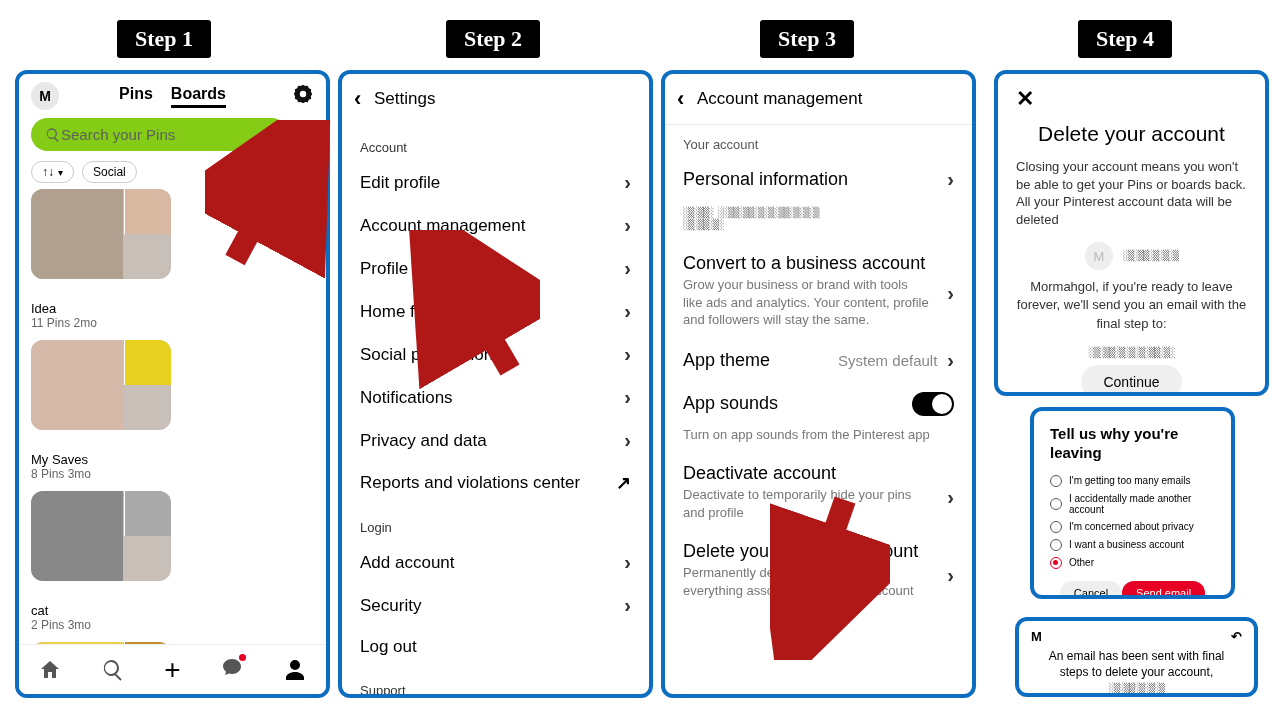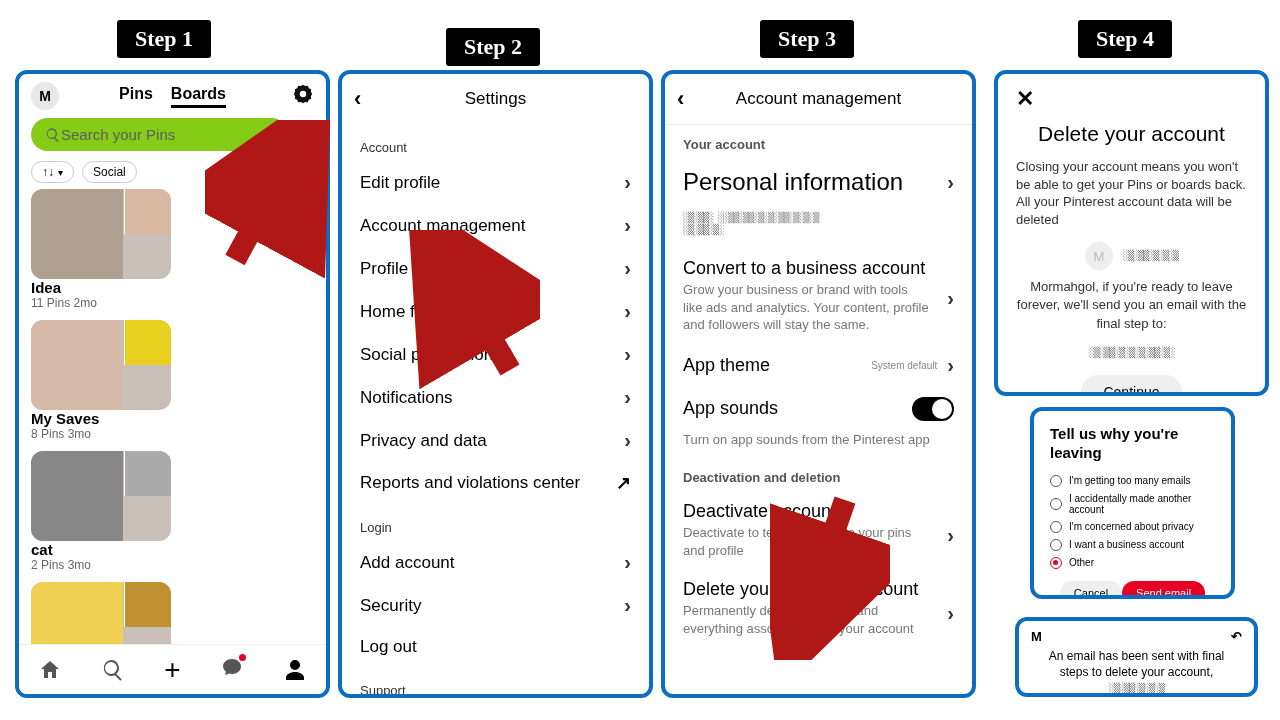--- a/index.html
+++ b/index.html
@@ -21,54 +21,54 @@
 .pills { display:flex; gap:8px; padding:6px 12px; }
 .pill { border:1px solid #ccc; border-radius:14px; padding:3px 10px; font-size:12px; display:flex; align-items:center; gap:4px; }
 .boards-grid { display:flex; flex-wrap:wrap; padding:0 12px; gap:10px; }
 .board { width:140px; }
 .board-img { width:140px; height:90px; border-radius:12px; background:#c8c0b8; position:relative; overflow:hidden; }
 .board-img::before { content:""; position:absolute; left:0; top:0; width:66%; height:100%; background:#b0a090; }
 .board-img::after { content:""; position:absolute; right:0; top:0; width:33%; height:50%; background:#d8b8a0; border-left:1px solid #fff; }
 .bi2::before { background:#d4b8a8; } .bi2::after { background:#e8d020; }
 .bi3::before { background:#888; } .bi3::after { background:#aaa; }
 .bi4::before { background:#f0d050; } .bi4::after { background:#c09030; }
-.board-name { font-size:15px; margin-top:0; font-weight:700; }
+.board-name { font-size:13px; margin-top:22px; font-weight:400; }
 .board-meta { font-size:12px; color:#666; }
 .bottom-nav { position:absolute; bottom:0; left:0; right:0; height:50px; display:flex; justify-content:space-around; align-items:center; border-top:1px solid #eee; background:#fff; }
 .nav-ico { width:24px; height:24px; fill:#555; }
 
 
 #s2 { left: 338px; top: 70px; width: 315px; height: 628px; }
 .hdr { display:flex; align-items:center; padding:12px; font-size:17px; font-weight:500; }
 .back-ch { width:20px; font-size:22px; font-weight:600; }
-.hdr-title { flex:1; text-align:center; margin-right:20px; }
+.hdr-title { flex:1; margin-right:20px; }
 .section-label { font-size:13px; color:#333; padding:16px 18px 6px; font-weight:400; }
 .row { display:flex; align-items:center; padding:10px 18px; font-size:17px; }
 .row-label { flex:1; }
 .chev { font-size:20px; font-weight:600; color:#333; }
 .ext-ico { font-size:18px; font-weight:700; }
 
 
 #s3 { left: 661px; top: 70px; width: 315px; height: 628px; }
-.sub-label { font-size:13px; color:#555; padding:12px 18px 6px;font-weight:bold; }
+.sub-label { font-size:13px; color:#555; padding:12px 18px 6px; }
 .row-sub { font-size:13px; color:#777; padding:0 18px 10px; line-height:1.35; }
-.rowval { font-size:10px; color:#888; }
+.rowval { font-size:15px; color:#888; }
 .blur { font-size:10px; letter-spacing:-1px; color:#888; font-family:monospace; word-break:break-all; line-height:1.2; }
 .toggle { width:42px; height:24px; background:#000; border-radius:12px; position:relative; }
 .toggle::after { content:""; position:absolute; right:2px; top:2px; width:20px; height:20px; background:#fff; border-radius:50%; }
 
 
 #s4a { left: 994px; top: 70px; width: 275px; height: 326px; padding:12px 18px; }
 .close-x { font-size:22px; font-weight:700; }
 .s4-title { text-align:center; font-size:21px; font-weight:500; margin:10px 0 12px; }
 .s4-p { font-size:13px; color:#333; line-height:1.35; margin-bottom:14px; }
 .s4-center { text-align:center; font-size:13px; color:#333; line-height:1.4; }
 .av-row { display:flex; align-items:center; justify-content:center; gap:10px; margin:8px 0; }
 .av-circ { width:28px; height:28px; border-radius:50%; background:#eee; display:flex; align-items:center; justify-content:center; font-size:13px; color:#bbb; }
-.cont-btn { display:block; margin:14px auto 0; background:#efefef; border-radius:20px; padding:9px 22px; font-size:14px; font-weight:500; width:fit-content; }
+.cont-btn { display:block; margin:4px auto 0; background:#efefef; border-radius:20px; padding:9px 22px; font-size:14px; font-weight:500; width:fit-content; }
 
 #s4b { left:1030px; top:407px; width:205px; height:192px; padding:14px 16px 12px; }
 .s4b-title { font-size:15px; font-weight:600; margin-bottom:12px; line-height:1.25; }
 .radio-row { display:flex; align-items:center; gap:7px; font-size:10px; margin:6px 0; }
 .radio { width:12px; height:12px; border:1.5px solid #555; border-radius:50%; flex-shrink:0; }
 .radio.sel { border-color:#e60023; position:relative; }
 .radio.sel::after { content:""; position:absolute; left:2px; top:2px; width:5px; height:5px; background:#e60023; border-radius:50%; }
 .btn-row2 { display:flex; justify-content:center; gap:0; margin-top:12px; }
 .btn-cancel { background:#efefef; border-radius:16px; padding:6px 14px; font-size:11px; }
 .btn-send { background:#e60023; color:#fff; border-radius:16px; padding:6px 14px; font-size:11px; font-weight:500; }
@@ -77,21 +77,21 @@
 .s4c-top { display:flex; justify-content:space-between; font-size:13px; font-weight:600; }
 .s4c-msg { text-align:center; font-size:12px; line-height:1.35; padding:4px 8px; }
 
 
 .arrow { position:absolute; pointer-events:none; }
 </style>
 </head>
 <body>
 
 <div class="step-label" style="left:117px; top:20px;">Step 1</div>
-<div class="step-label" style="left:446px; top:28px;">Step 2</div>
+<div class="step-label" style="left:446px; top:20px;">Step 2</div>
 <div class="step-label" style="left:760px; top:20px;">Step 3</div>
 <div class="step-label" style="left:1078px; top:20px;">Step 4</div>
 
 <div id="s1" class="stage">
   <div class="s1-top">
     <div class="avatar">M</div>
     <div class="tabs">
       <span>Pins</span>
       <span class="tab-active">Boards</span>
     </div>
@@ -211,21 +211,21 @@
 </div>
 
 <div id="s3" class="stage">
   <div class="hdr">
     <span class="back-ch">‹</span>
     <span class="hdr-title">Account management</span>
   </div>
   <div style="height:1px;background:#e8e8e8;"></div>
   <div class="sub-label">Your account</div>
   <div class="row">
-      <span class="row-label" style="font-size:24px;">Personal information</span>
+      <span class="row-label" style="font-size:18px;">Personal information</span>
       <span class="chev">›</span>
     </div>
   <div style="padding:6px 18px 12px;">
     <div class="blur">░▒░▒▒░ ░░▒▒░▒▒░▒░▒░▒▒░▒░▒░▒<br>░▒░▒▒░▒░</div>
   </div>
   <div class="row" style="padding-bottom:2px;">
       <span class="row-label" style="font-size:18px;">Convert to a business account</span>
     </div>
   <div style="display:flex;align-items:flex-start;">
       <div class="row-sub" style="flex:1;">Grow your business or brand with tools like ads and analytics. Your content, profile and followers will stay the same.</div>
@@ -234,21 +234,20 @@
   <div class="row">
       <span class="row-label" style="font-size:18px;">App theme</span>
       <span class="rowval">System default</span>
       <span class="chev" style="margin-left:10px;">›</span>
     </div>
   <div class="row">
       <span class="row-label" style="font-size:18px;">App sounds</span>
       <div class="toggle"></div>
     </div>
   <div class="row-sub">Turn on app sounds from the Pinterest app</div>
-  <div class="sub-label">Deactivation and deletion</div>
   <div class="row" style="padding-bottom:2px;">
       <span class="row-label" style="font-size:18px;">Deactivate account</span>
     </div>
   <div style="display:flex;">
       <div class="row-sub" style="flex:1;">Deactivate to temporarily hide your pins and profile</div>
       <span class="chev" style="padding:0 18px 0 0;">›</span>
     </div>
   <div class="row" style="padding-bottom:2px;">
       <span class="row-label" style="font-size:18px;">Delete your data and account</span>
     </div>

